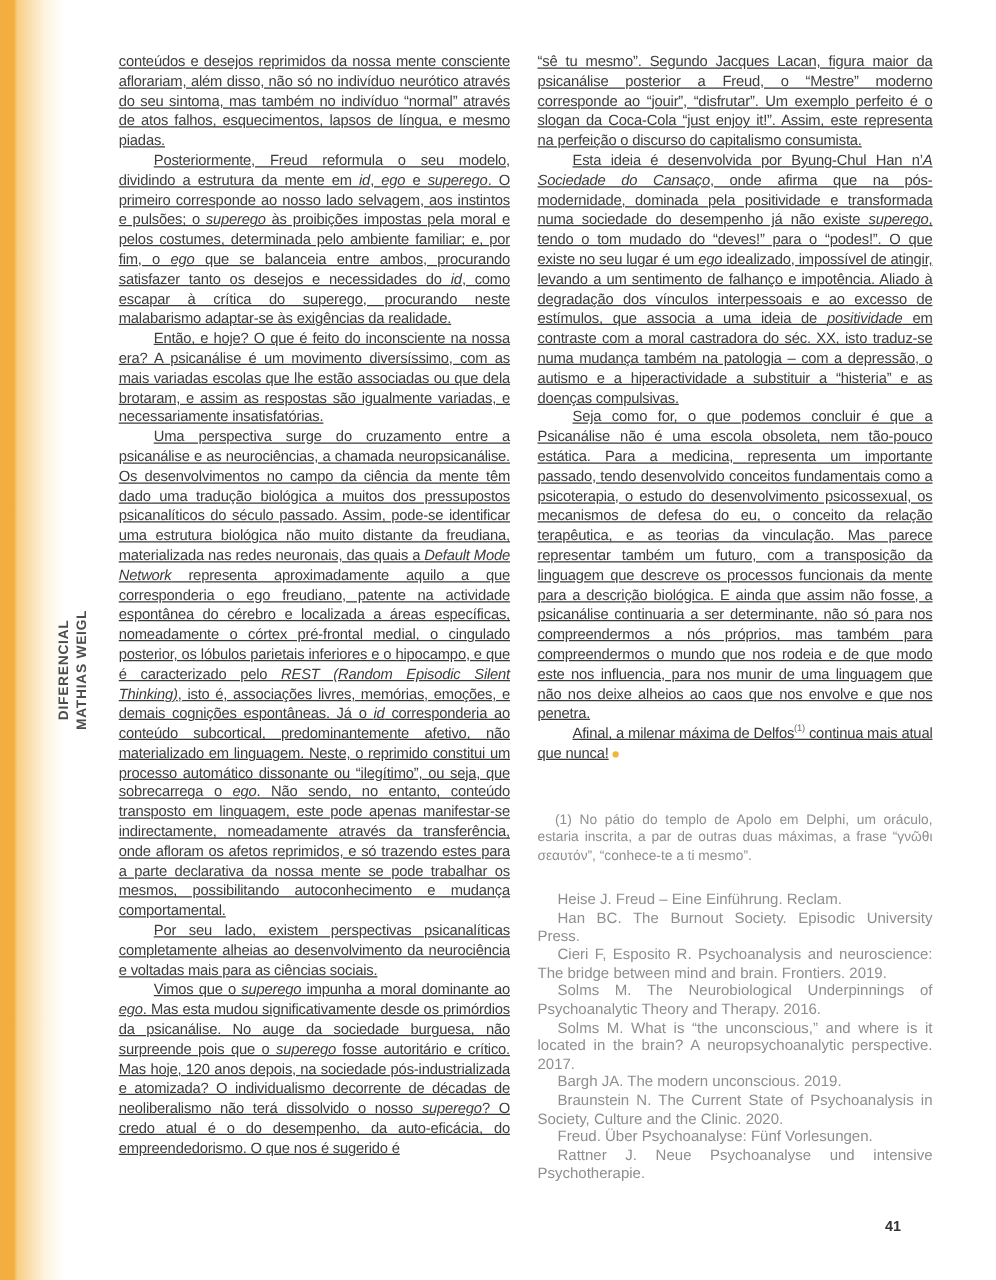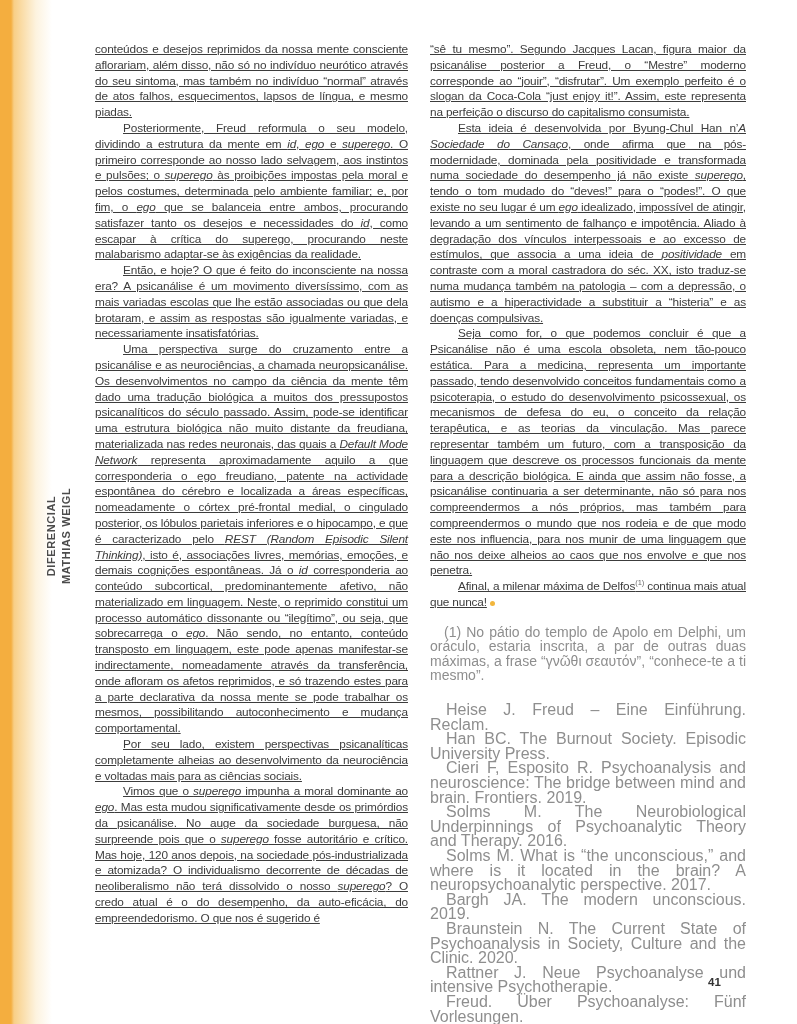--- a/index.html
+++ b/index.html
@@ -29,28 +29,28 @@
     text-decoration:underline;
   }
   .para.indent{text-indent:28px;}
   .it{font-style:italic;}
   sup{font-size:7.5px;line-height:0;vertical-align:super;color:#6a6a6a;}
   .dot{
     display:inline-block;width:5px;height:5px;border-radius:50%;
     background:#F2B63C;margin-left:3px;vertical-align:baseline;
   }
   .footnote{
-    margin:14px 0 0 0;text-align:justify;text-indent:14px;
-    font-size:14px;line-height:14.6px;letter-spacing:0;
+    margin:38px 0 0 0;text-align:justify;text-indent:14px;
+    font-size:11px;line-height:14.6px;letter-spacing:0;
     color:#8e8e8e;
   }
   .refs{margin-top:20px;}
   .ref{
     margin:0;text-align:justify;text-indent:16px;
-    font-size:16px;line-height:14.6px;
+    font-size:12px;line-height:14.6px;
     color:#8e8e8e;
   }
   .page-num{
     position:absolute;left:708px;top:976px;
     font-size:11.5px;font-weight:bold;color:#333333;
   }
 </style>
 </head>
 <body>
 
@@ -79,18 +79,18 @@
     </div>
   <p class="footnote">(1) No pátio do templo de Apolo em Delphi, um oráculo, estaria inscrita, a par de outras duas máximas, a frase “γνῶθι σεαυτόν”, “conhece-te a ti mesmo”.</p>
   <div class="refs">
       <p class="ref">Heise J. Freud – Eine Einführung. Reclam.</p>
       <p class="ref">Han BC. The Burnout Society. Episodic University Press.</p>
       <p class="ref">Cieri F, Esposito R. Psychoanalysis and neuroscience: The bridge between mind and brain. Frontiers. 2019.</p>
       <p class="ref">Solms M. The Neurobiological Underpinnings of Psychoanalytic Theory and Therapy. 2016.</p>
       <p class="ref">Solms M. What is “the unconscious,” and where is it located in the brain? A neuropsychoanalytic perspective. 2017.</p>
       <p class="ref">Bargh JA. The modern unconscious. 2019.</p>
       <p class="ref">Braunstein N. The Current State of Psychoanalysis in Society, Culture and the Clinic. 2020.</p>
+      <p class="ref">Freud. Über Psychoanalyse: Fünf Vorlesungen.</p>
       <p class="ref">Rattner J. Neue Psychoanalyse und intensive Psychotherapie.</p>
-      <p class="ref">Freud. Über Psychoanalyse: Fünf Vorlesungen.</p>
     </div>
 </div>
 
 <div class="page-num">41</div>
 
 </body></html>

